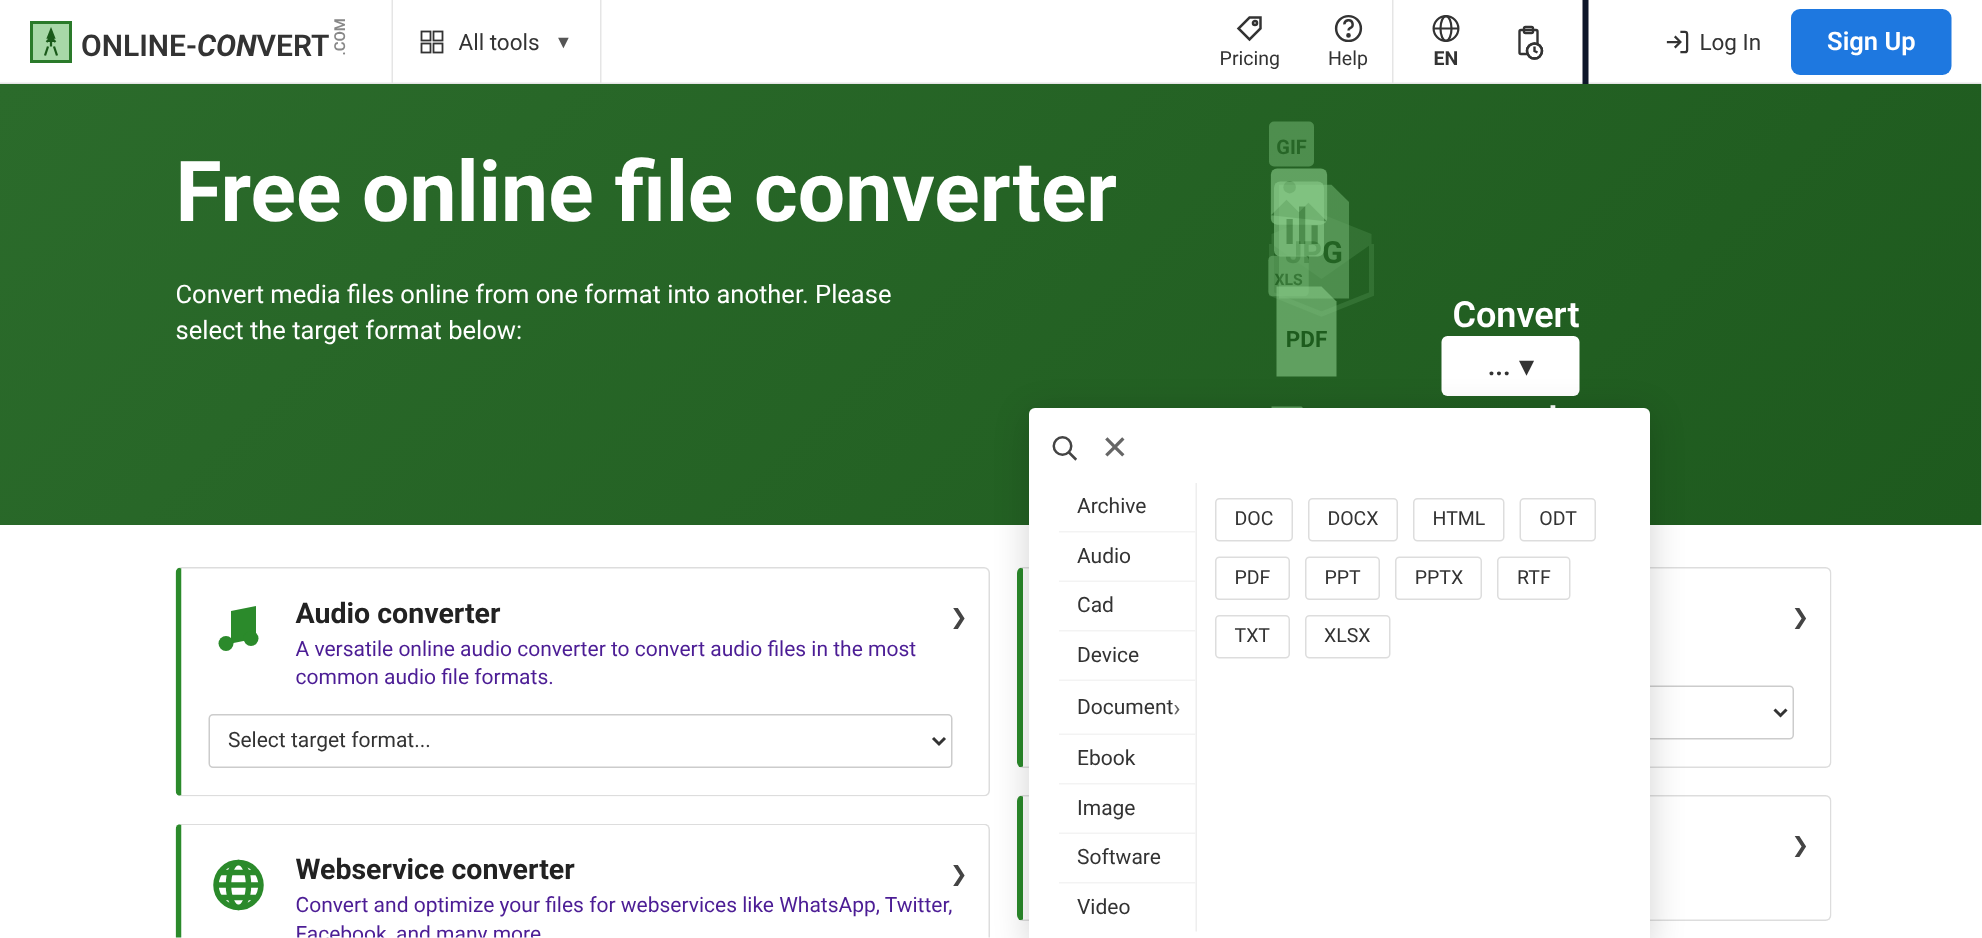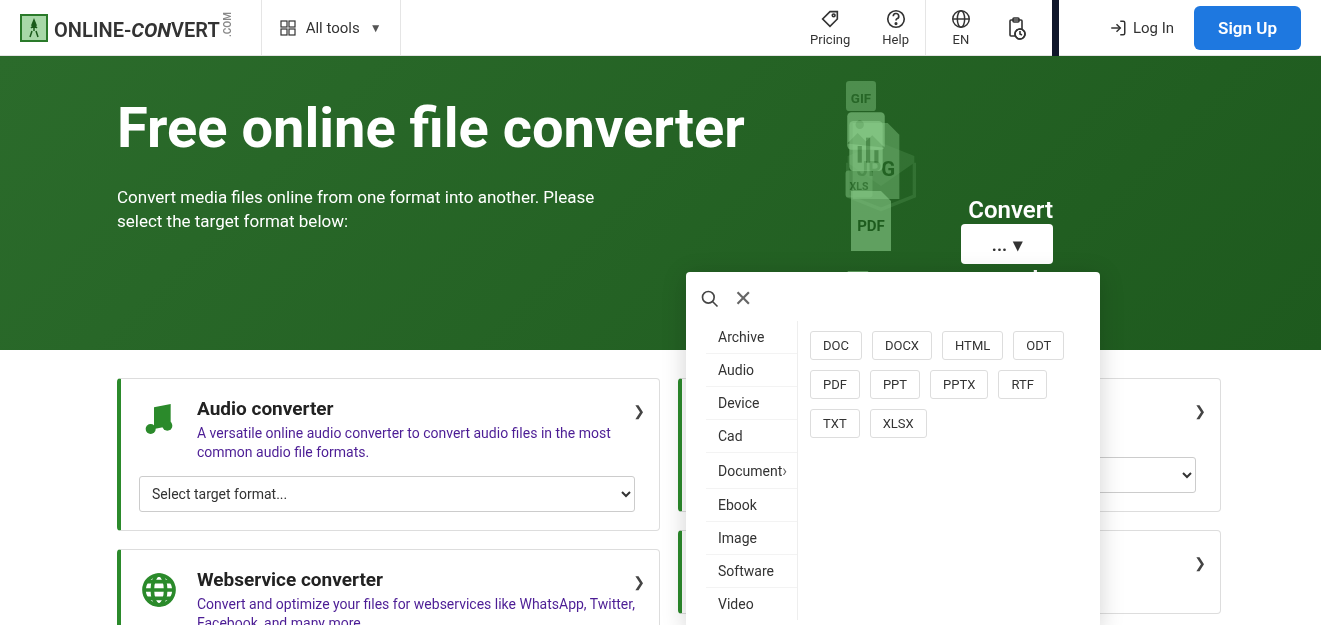--- a/index.html
+++ b/index.html
@@ -12,21 +12,21 @@
 .logo-text { font-size: 20px; font-weight: 600; color: #333; }
 .logo-text .italic { font-style: italic; font-weight: 700; }
 .logo-text .com { font-size: 10px; color: #888; writing-mode: vertical-lr; transform: rotate(180deg); margin-left: 2px; }
 .all-tools { margin-left: 28px; display: flex; align-items: center; gap: 10px; padding: 0 18px; border-left: 1px solid #e5e5e5; border-right: 1px solid #e5e5e5; height: 56px; cursor: pointer; }
 .grid-icon { width: 16px; height: 16px; }
 .all-tools-text { font-size: 15px; color: #333; }
 .chevron { font-size: 12px; color: #555; }
 .header-spacer { flex: 1; }
 .header-item { display: flex; flex-direction: column; align-items: center; gap: 2px; padding: 0 16px; cursor: pointer; }
 .header-item-label { font-size: 13px; color: #333; }
-.header-sep-group { display: flex; align-items: center; padding: 0 8px; border-left: 1px solid #e5e5e5; border-right: 7px solid #0f172a; height: 56px; }
+.header-sep-group { display: flex; align-items: center; padding: 0 8px; border-left: 1px solid #e5e5e5; border-right: 4px solid #0f172a; height: 56px; font-weight: bold; }
 .login { display: flex; align-items: center; gap: 6px; margin: 0 20px 0 50px; cursor: pointer; font-size: 15px; color: #333; }
 .signup-btn { background: #1e78e0; color: #fff; border: none; border-radius: 6px; padding: 12px 24px; font-size: 17px; font-weight: 600; cursor: pointer; }
 
 
 .hero { background: linear-gradient(135deg, #2b6b2b 0%, #1e5a1e 100%); color: #fff; height: 294px; position: relative; padding: 40px 0 0 117px; overflow: visible; }
 .hero h1 { font-size: 56px; font-weight: 700; line-height: 1.15; }
 .hero-sub { font-size: 17px; margin-top: 26px; max-width: 520px; line-height: 1.4; }
 .convert-row { position: absolute; right: 268px; top: 140px; display: flex; align-items: flex-end; font-size: 24px; font-weight: 600; flex-direction: column; }
 .convert-dd { background: #fff; border-radius: 4px; width: 92px; height: 40px; display: flex; align-items: center; justify-content: center; gap: 6px; cursor: pointer; color: #333; font-size: 18px; }
 .bg-icons { position: absolute; right: 60px; top: 20px; width: 420px; height: 280px; }
@@ -214,22 +214,22 @@
           <circle cx="10" cy="10" r="7"></circle>
           <path d="M21 21l-6-6"></path>
         </svg>
     </span>
     <span class="dd-close">✕</span>
   </div>
   <div class="dd-body">
     <div class="dd-cats" id="dd-cats">
         <div class="dd-cat">Archive</div>
         <div class="dd-cat">Audio</div>
+        <div class="dd-cat">Cad</div>
         <div class="dd-cat">Device</div>
-        <div class="dd-cat">Cad</div>
         <div class="dd-cat active">Document</div>
         <div class="dd-cat">Ebook</div>
         <div class="dd-cat">Image</div>
         <div class="dd-cat">Software</div>
         <div class="dd-cat">Video</div>
       </div>
     <div class="dd-formats" id="dd-formats">
         <div class="dd-fmt">DOC</div>
         <div class="dd-fmt">DOCX</div>
         <div class="dd-fmt">HTML</div>

